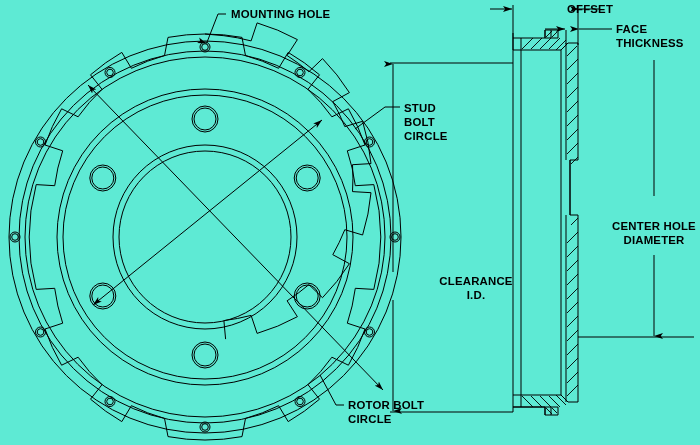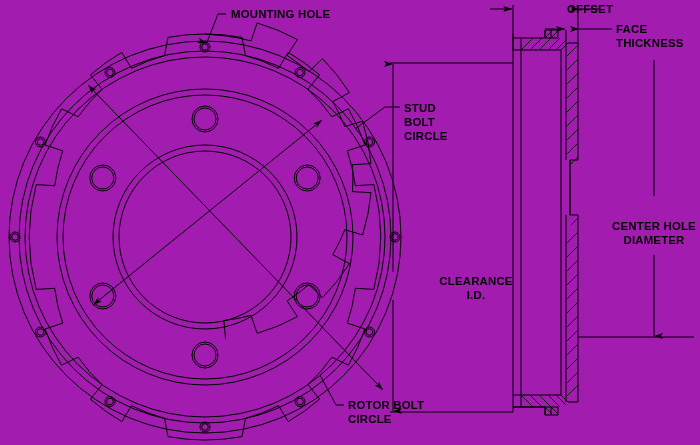--- a/index.html
+++ b/index.html
@@ -1,18 +1,18 @@
 <!DOCTYPE html>
 <html><head>
 <meta charset="utf-8">
 <style>
   html,body{margin:0;padding:0;background:#ffffff;}
   body{width:700px;height:445px;overflow:hidden;
        font-family:"Liberation Sans",sans-serif;}
-  #sheet{position:relative;width:700px;height:445px;background:#a21caf;}
+  #sheet{position:relative;width:700px;height:445px;background:#5eead4;}
   svg{display:block;}
   .ln{fill:none;stroke:#000;stroke-width:1;vector-effect:non-scaling-stroke;}
   .hatch{fill:none;stroke:#000;stroke-width:0.9;}
   .lbl{font-family:"Liberation Sans",sans-serif;font-size:11.4px;
        font-weight:700;fill:#000;letter-spacing:0.2px;}
   .lbl-mid{text-anchor:middle;}
 </style>
 </head>
 <body>
 

